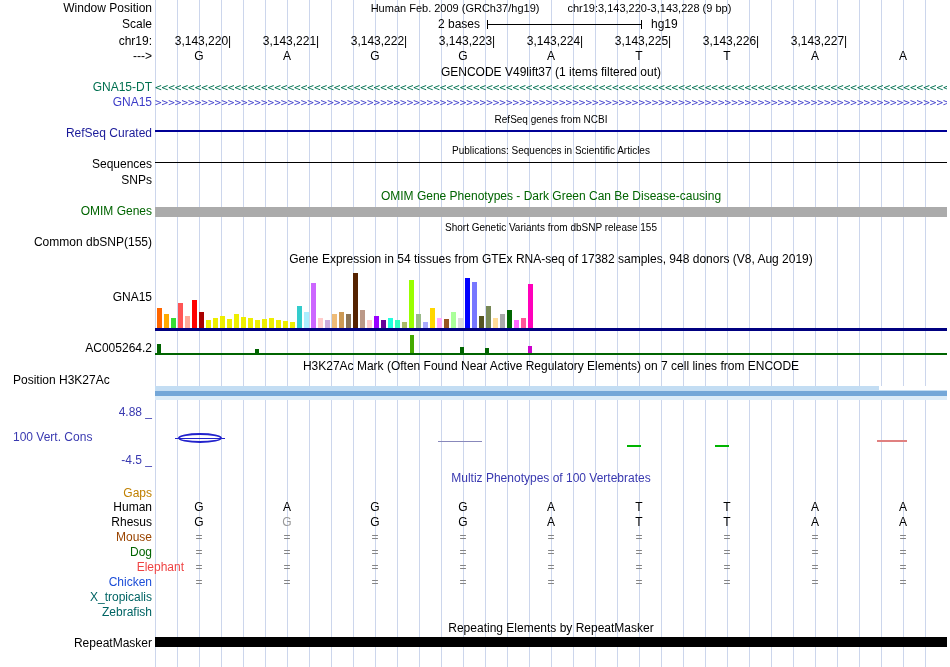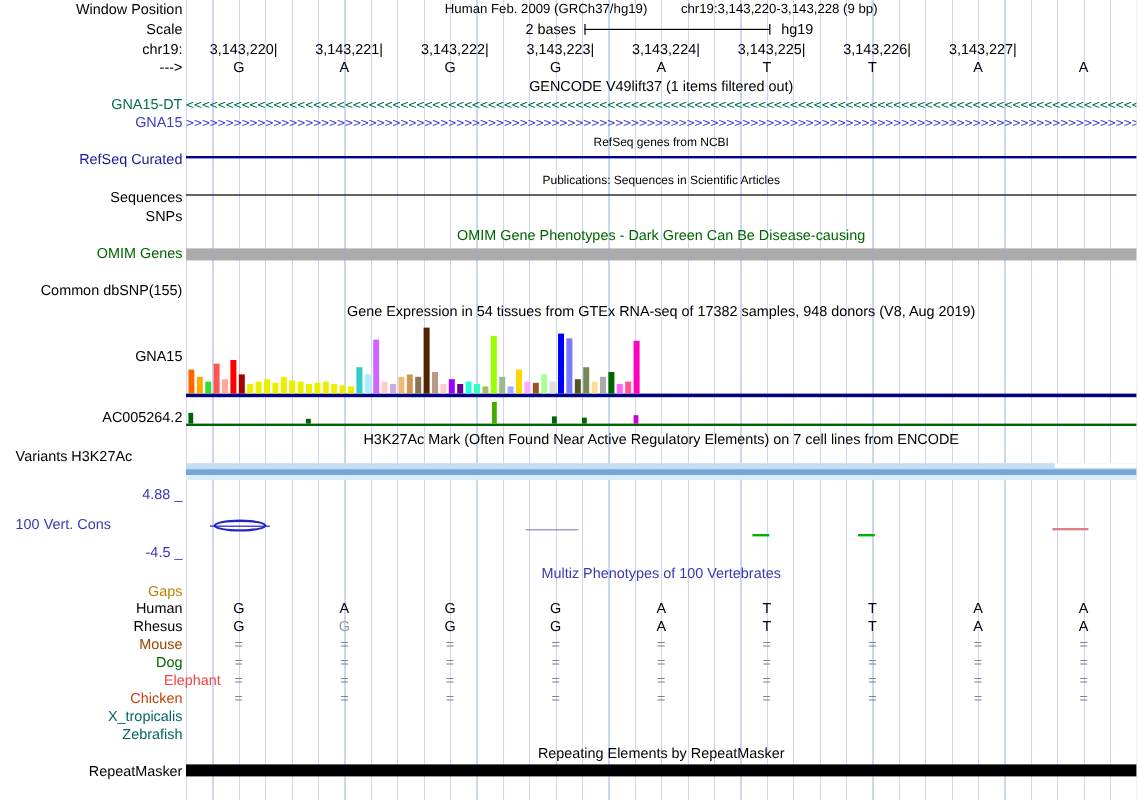--- a/index.html
+++ b/index.html
@@ -52,20 +52,21 @@
     <div class="scale-text" style="top:18px; left:230px; width:95px; text-align:right;">2 bases</div>
     <div class="abs" style="top:20px; left:332px; width:1px; height:9px; background:#000;"></div>
     <div class="abs" style="top:24px; left:332px; width:154px; height:1px; background:#000;"></div>
     <div class="abs" style="top:20px; left:486px; width:1px; height:9px; background:#000;"></div>
     <div class="scale-text" style="top:18px; left:496px;">hg19</div>
 
     <div class="hdr" style="top:66px;">GENCODE V49lift37 (1 items filtered out)</div>
     <div class="hdr small" style="top:145px;">Publications: Sequences in Scientific Articles</div>
     <div class="hdr small" style="top:114px;">RefSeq genes from NCBI</div>
     <div class="hdr hdr-green" style="top:190px;">OMIM Gene Phenotypes - Dark Green Can Be Disease-causing</div>
+    <div class="hdr small" style="top:222px;">Short Genetic Variants from dbSNP release 155</div>
     <div class="hdr" style="top:253px;">Gene Expression in 54 tissues from GTEx RNA-seq of 17382 samples, 948 donors (V8, Aug 2019)</div>
     <div class="hdr" style="top:360px;">H3K27Ac Mark (Often Found Near Active Regulatory Elements) on 7 cell lines from ENCODE</div>
     <div class="hdr hdr-blue" style="top:472px;">Multiz Phenotypes of 100 Vertebrates</div>
     <div class="hdr" style="top:622px;">Repeating Elements by RepeatMasker</div>
 
     <div class="arrowline arrows-dt" id="arrows-dt" style="top:81px;">&lt;&lt;&lt;&lt;&lt;&lt;&lt;&lt;&lt;&lt;&lt;&lt;&lt;&lt;&lt;&lt;&lt;&lt;&lt;&lt;&lt;&lt;&lt;&lt;&lt;&lt;&lt;&lt;&lt;&lt;&lt;&lt;&lt;&lt;&lt;&lt;&lt;&lt;&lt;&lt;&lt;&lt;&lt;&lt;&lt;&lt;&lt;&lt;&lt;&lt;&lt;&lt;&lt;&lt;&lt;&lt;&lt;&lt;&lt;&lt;&lt;&lt;&lt;&lt;&lt;&lt;&lt;&lt;&lt;&lt;&lt;&lt;&lt;&lt;&lt;&lt;&lt;&lt;&lt;&lt;&lt;&lt;&lt;&lt;&lt;&lt;&lt;&lt;&lt;&lt;&lt;&lt;&lt;&lt;&lt;&lt;&lt;&lt;&lt;&lt;&lt;&lt;&lt;&lt;&lt;&lt;&lt;&lt;&lt;&lt;&lt;&lt;&lt;&lt;&lt;&lt;&lt;&lt;&lt;&lt;&lt;&lt;&lt;&lt;&lt;&lt;&lt;&lt;&lt;&lt;&lt;&lt;&lt;&lt;&lt;&lt;&lt;&lt;&lt;&lt;&lt;&lt;&lt;&lt;&lt;&lt;&lt;&lt;&lt;&lt;</div>
     <div class="arrowline arrows-g" id="arrows-g" style="top:96px;">&gt;&gt;&gt;&gt;&gt;&gt;&gt;&gt;&gt;&gt;&gt;&gt;&gt;&gt;&gt;&gt;&gt;&gt;&gt;&gt;&gt;&gt;&gt;&gt;&gt;&gt;&gt;&gt;&gt;&gt;&gt;&gt;&gt;&gt;&gt;&gt;&gt;&gt;&gt;&gt;&gt;&gt;&gt;&gt;&gt;&gt;&gt;&gt;&gt;&gt;&gt;&gt;&gt;&gt;&gt;&gt;&gt;&gt;&gt;&gt;&gt;&gt;&gt;&gt;&gt;&gt;&gt;&gt;&gt;&gt;&gt;&gt;&gt;&gt;&gt;&gt;&gt;&gt;&gt;&gt;&gt;&gt;&gt;&gt;&gt;&gt;&gt;&gt;&gt;&gt;&gt;&gt;&gt;&gt;&gt;&gt;&gt;&gt;&gt;&gt;&gt;&gt;&gt;&gt;&gt;&gt;&gt;&gt;&gt;&gt;&gt;&gt;&gt;&gt;&gt;&gt;&gt;&gt;&gt;&gt;&gt;&gt;&gt;&gt;&gt;&gt;&gt;&gt;&gt;&gt;&gt;&gt;&gt;&gt;&gt;&gt;&gt;&gt;&gt;&gt;&gt;&gt;&gt;&gt;&gt;&gt;&gt;&gt;&gt;&gt;</div>
 
     <div class="bar-line" style="top:130px; height:2px; background:#000096;"></div>
     <div class="bar-line" style="top:162px; height:1px; background:#000;"></div>
@@ -225,28 +226,28 @@
     <div class="lbl" style="top:50px;">---&gt;</div>
     <div class="lbl lbl-dt" style="top:81px;">GNA15-DT</div>
     <div class="lbl lbl-blue" style="top:96px;">GNA15</div>
     <div class="lbl lbl-refseq" style="top:127px;">RefSeq Curated</div>
     <div class="lbl" style="top:158px;">Sequences</div>
     <div class="lbl" style="top:174px;">SNPs</div>
     <div class="lbl lbl-green" style="top:205px;">OMIM Genes</div>
     <div class="lbl" style="top:236px;">Common dbSNP(155)</div>
     <div class="lbl" style="top:291px;">GNA15</div>
     <div class="lbl" style="top:342px;">AC005264.2</div>
-    <div class="lbl left" style="top:374px;">Variants H3K27Ac</div>
+    <div class="lbl left" style="top:374px;">Position H3K27Ac</div>
     <div class="lbl lbl-consblue" style="top:406px;">4.88 _</div>
     <div class="lbl left lbl-consblue" style="top:431px;">100 Vert. Cons</div>
     <div class="lbl lbl-consblue" style="top:454px;">-4.5 _</div>
     <div class="lbl lbl-orange" style="top:487px;">Gaps</div>
     <div class="lbl" style="top:637px;">RepeatMasker</div>
   <div class="lbl" style="top: 501px; color: rgb(0, 0, 0);">Human</div>
       <div class="lbl" style="top: 516px; color: rgb(0, 0, 0);">Rhesus</div>
       <div class="lbl" style="top: 531px; color: rgb(153, 68, 0);">Mouse</div>
       <div class="lbl" style="top: 546px; color: rgb(0, 100, 0);">Dog</div>
       <div class="lbl" style="top: 561px; color: #ef4444; margin-left: 32px;">Elephant</div>
-      <div class="lbl" style="top: 576px; color: #c2410c;">Chicken</div>
+      <div class="lbl" style="top: 576px; color: #1d4ed8;">Chicken</div>
       <div class="lbl" style="top: 591px; color: rgb(0, 100, 100);">X_tropicalis</div>
       <div class="lbl" style="top: 606px; color: rgb(0, 100, 100);">Zebrafish</div>
     </div>
 </div>
 
 </body></html>

